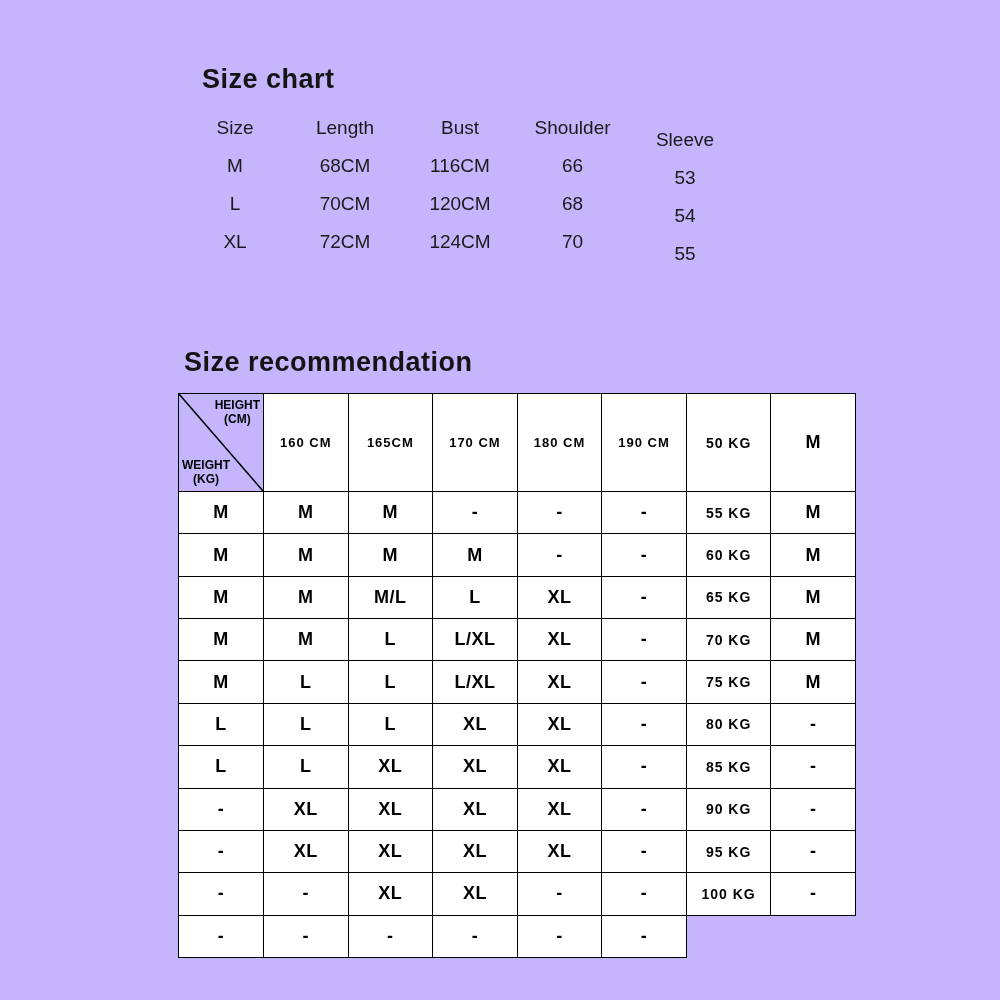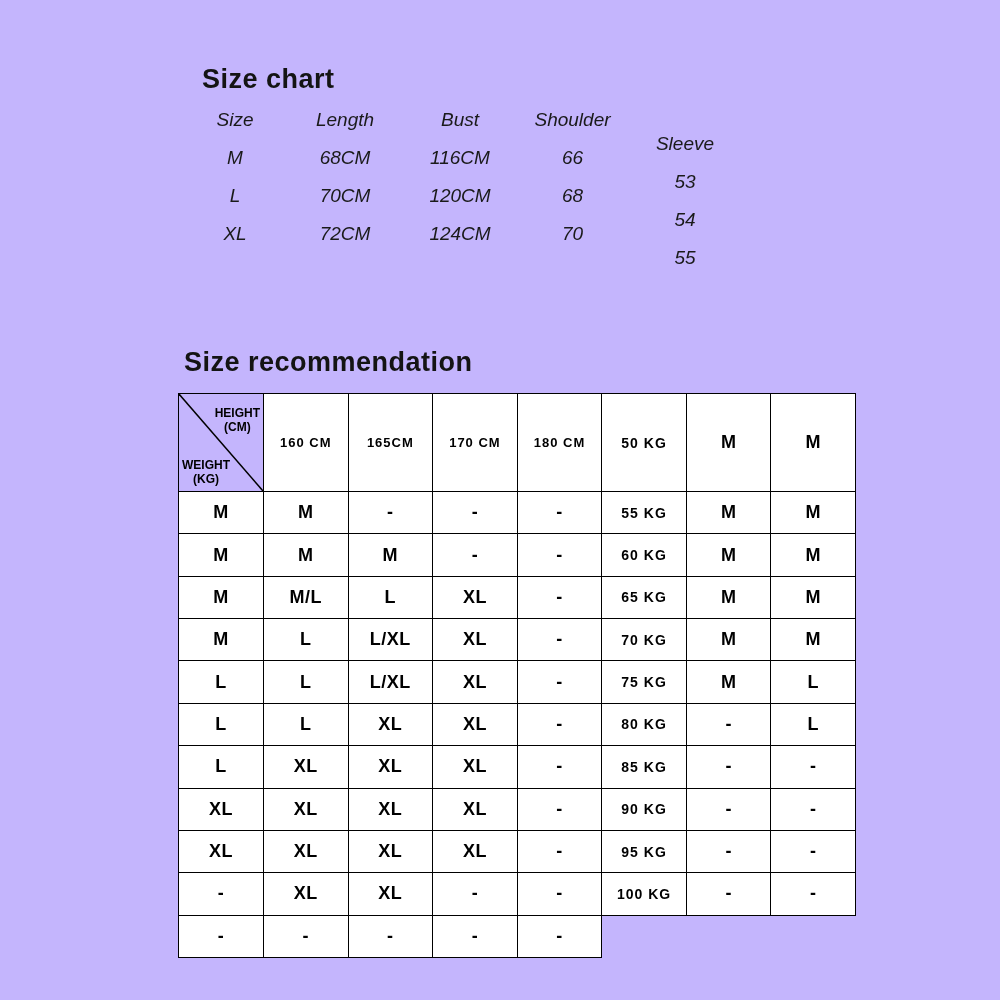--- a/index.html
+++ b/index.html
@@ -31,21 +31,21 @@
   
   .sc-table {
     position: absolute;
     left: 185px;
     top: 109px;
     width: 555px;
   }
   .sc-row {
     display: flex;
     height: 38px;
-    font-style: italic;
+    align-items: center;
   }
   .sc-cell {
     text-align: center;
     font-size: 19px;
     color: #1a1a1a;
   }
   .sc-cell:nth-child(1) { width: 100px; }
   .sc-cell:nth-child(2) { width: 120px; }
   .sc-cell:nth-child(3) { width: 110px; }
   .sc-cell:nth-child(4) { width: 115px; }
@@ -106,21 +106,21 @@
     height: 100%;
   }
   .corner-label {
     position: absolute;
     font-weight: bold;
     font-size: 12px;
     line-height: 14px;
     color: #000;
     text-align: center;
   }
-  .corner-height { top: 12px; right: 3px; }
+  .corner-height { top: 4px; right: 3px; }
   .corner-weight { bottom: 5px; left: 3px; }
 </style>
 </head>
 <body>
 
 <div class="page">
 
   <h1 class="section-title" id="size-chart-title">Size chart</h1>
 
   <div class="sc-table" id="sc-table">
@@ -169,20 +169,21 @@
       <div class="corner-label corner-weight">
         <div>WEIGHT</div>
         <div>(KG)</div>
       </div>
     </div>
 
   <div class="rec-cell rec-head">160 CM</div>
       <div class="rec-cell rec-head">165CM</div>
       <div class="rec-cell rec-head">170 CM</div>
       <div class="rec-cell rec-head">180 CM</div>
+      <div class="rec-cell rec-head">190 CM</div>
       <div class="rec-cell rec-weight">50 KG</div>
       <div class="rec-cell rec-value">M</div>
       <div class="rec-cell rec-value">M</div>
       <div class="rec-cell rec-value">M</div>
       <div class="rec-cell rec-value">M</div>
       <div class="rec-cell rec-value">-</div>
       <div class="rec-cell rec-value">-</div>
       <div class="rec-cell rec-value">-</div>
       <div class="rec-cell rec-weight">55 KG</div>
       <div class="rec-cell rec-value">M</div>

